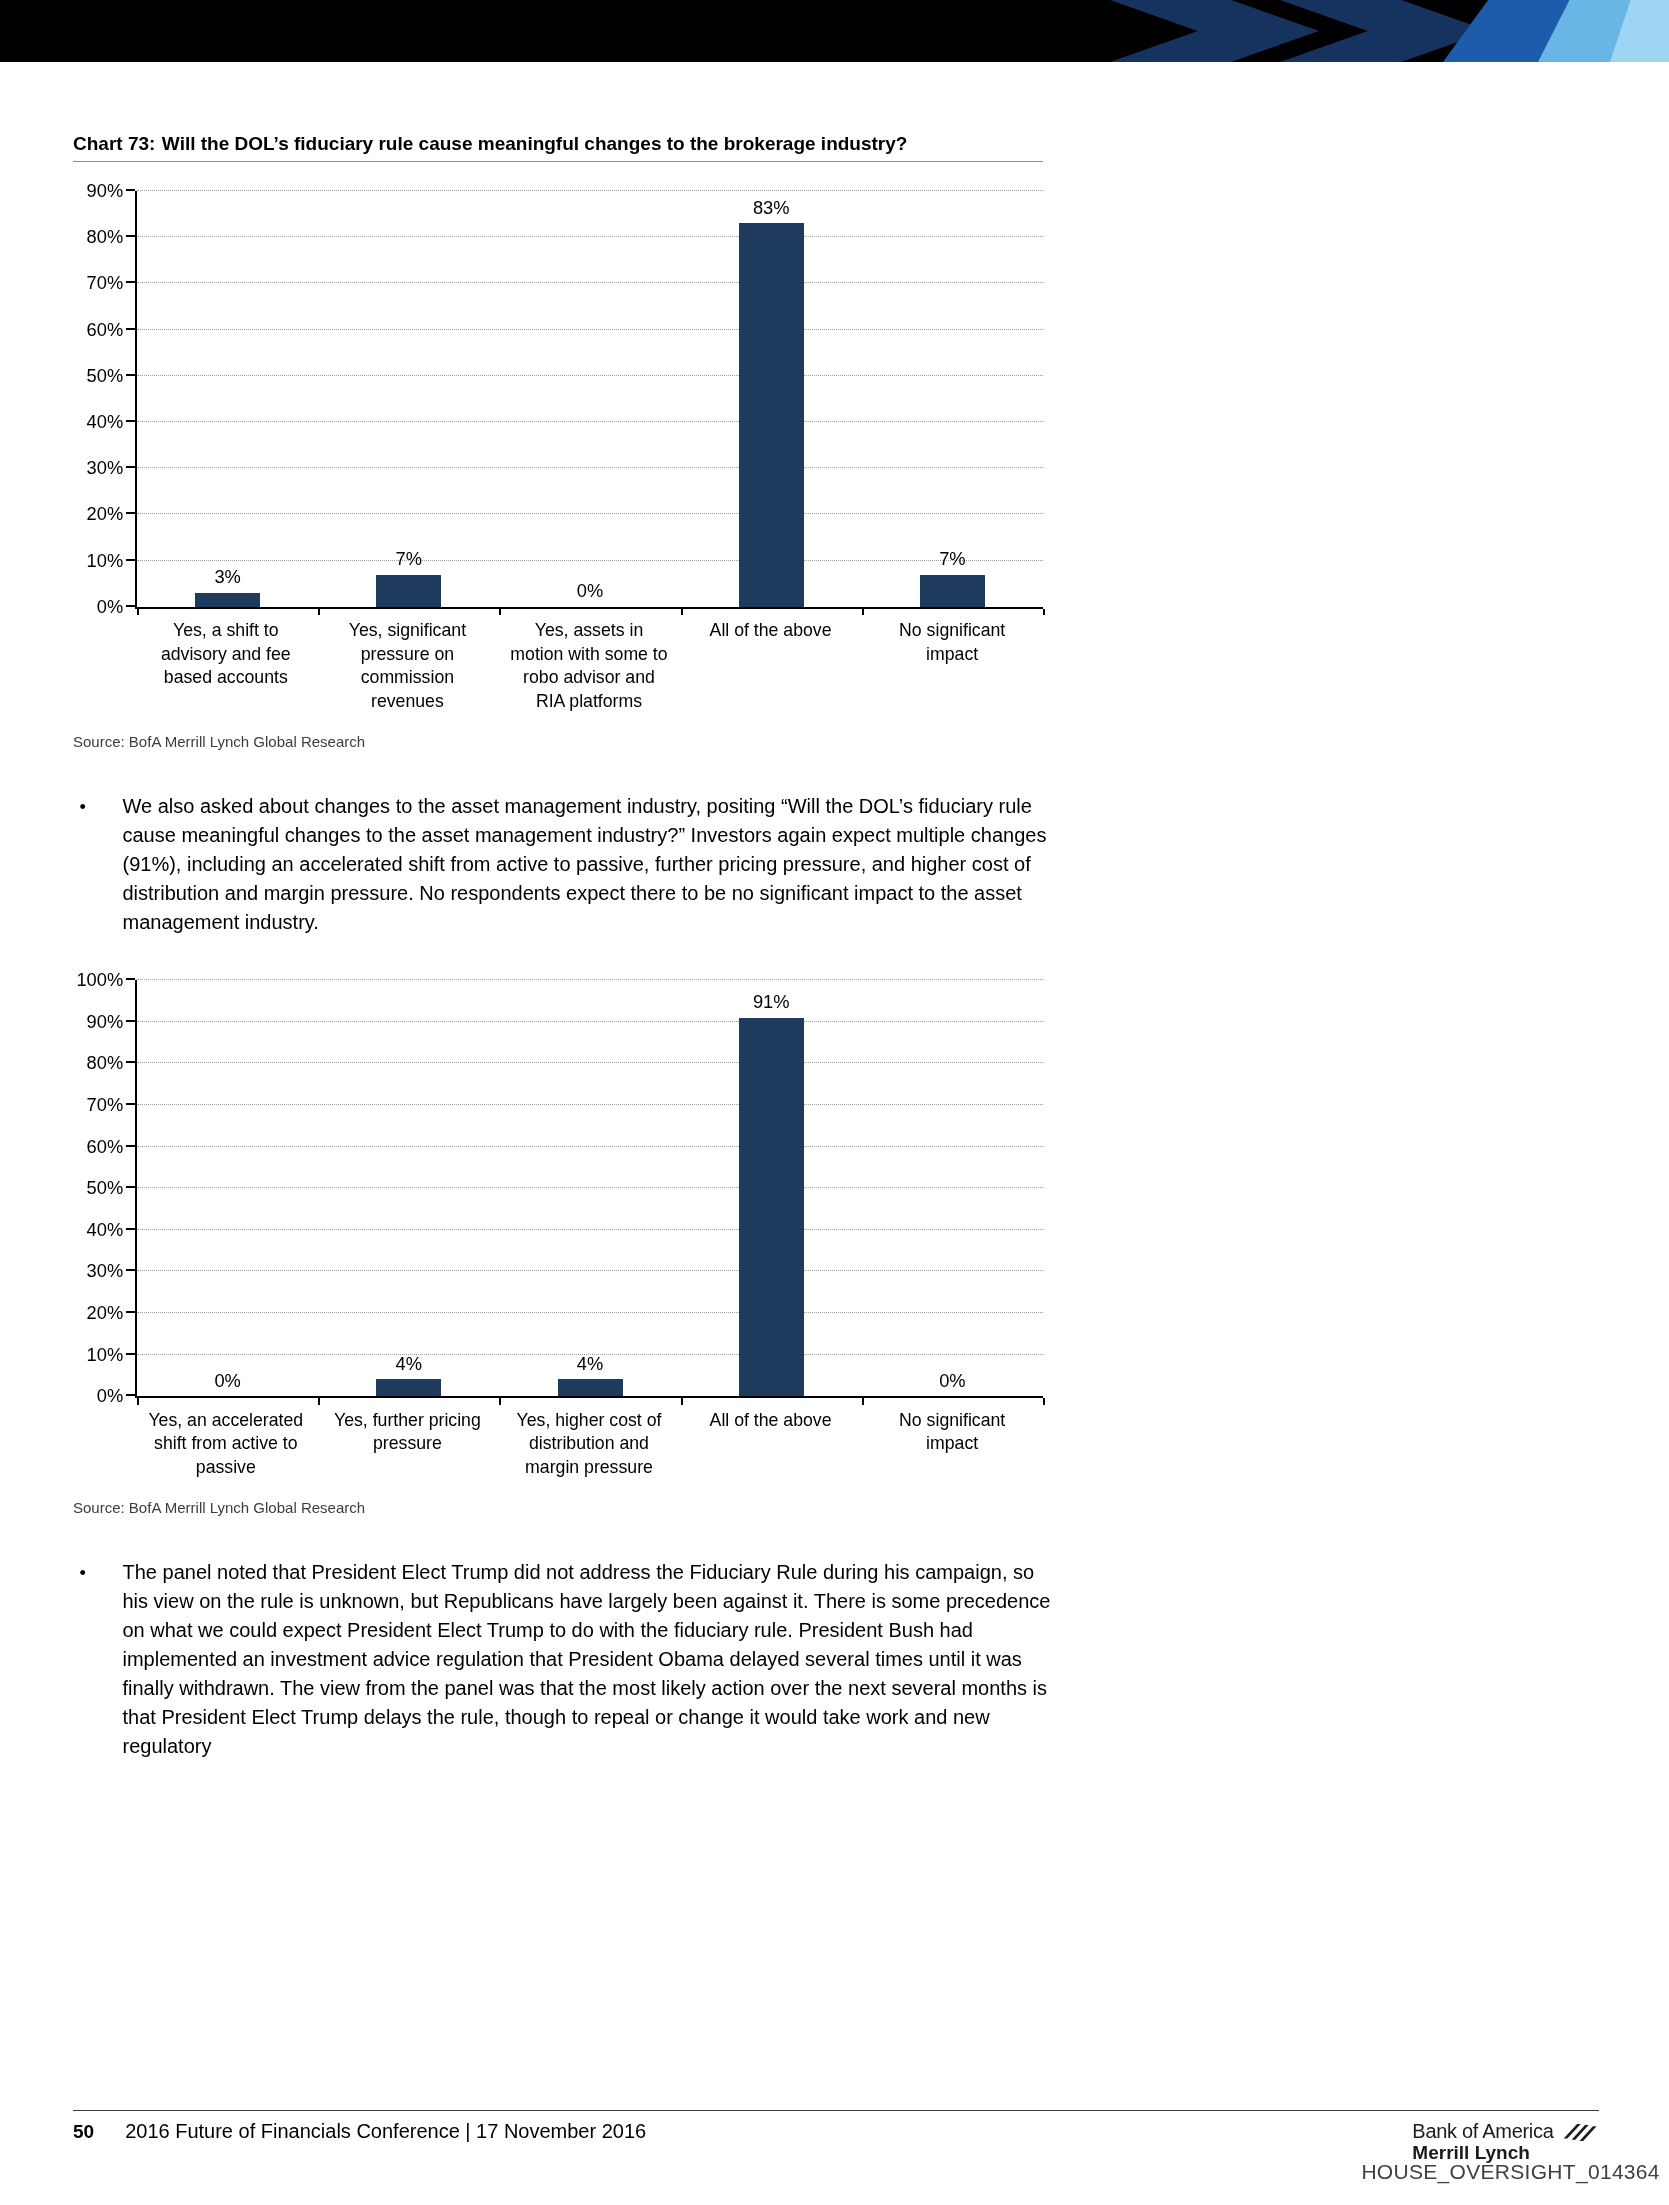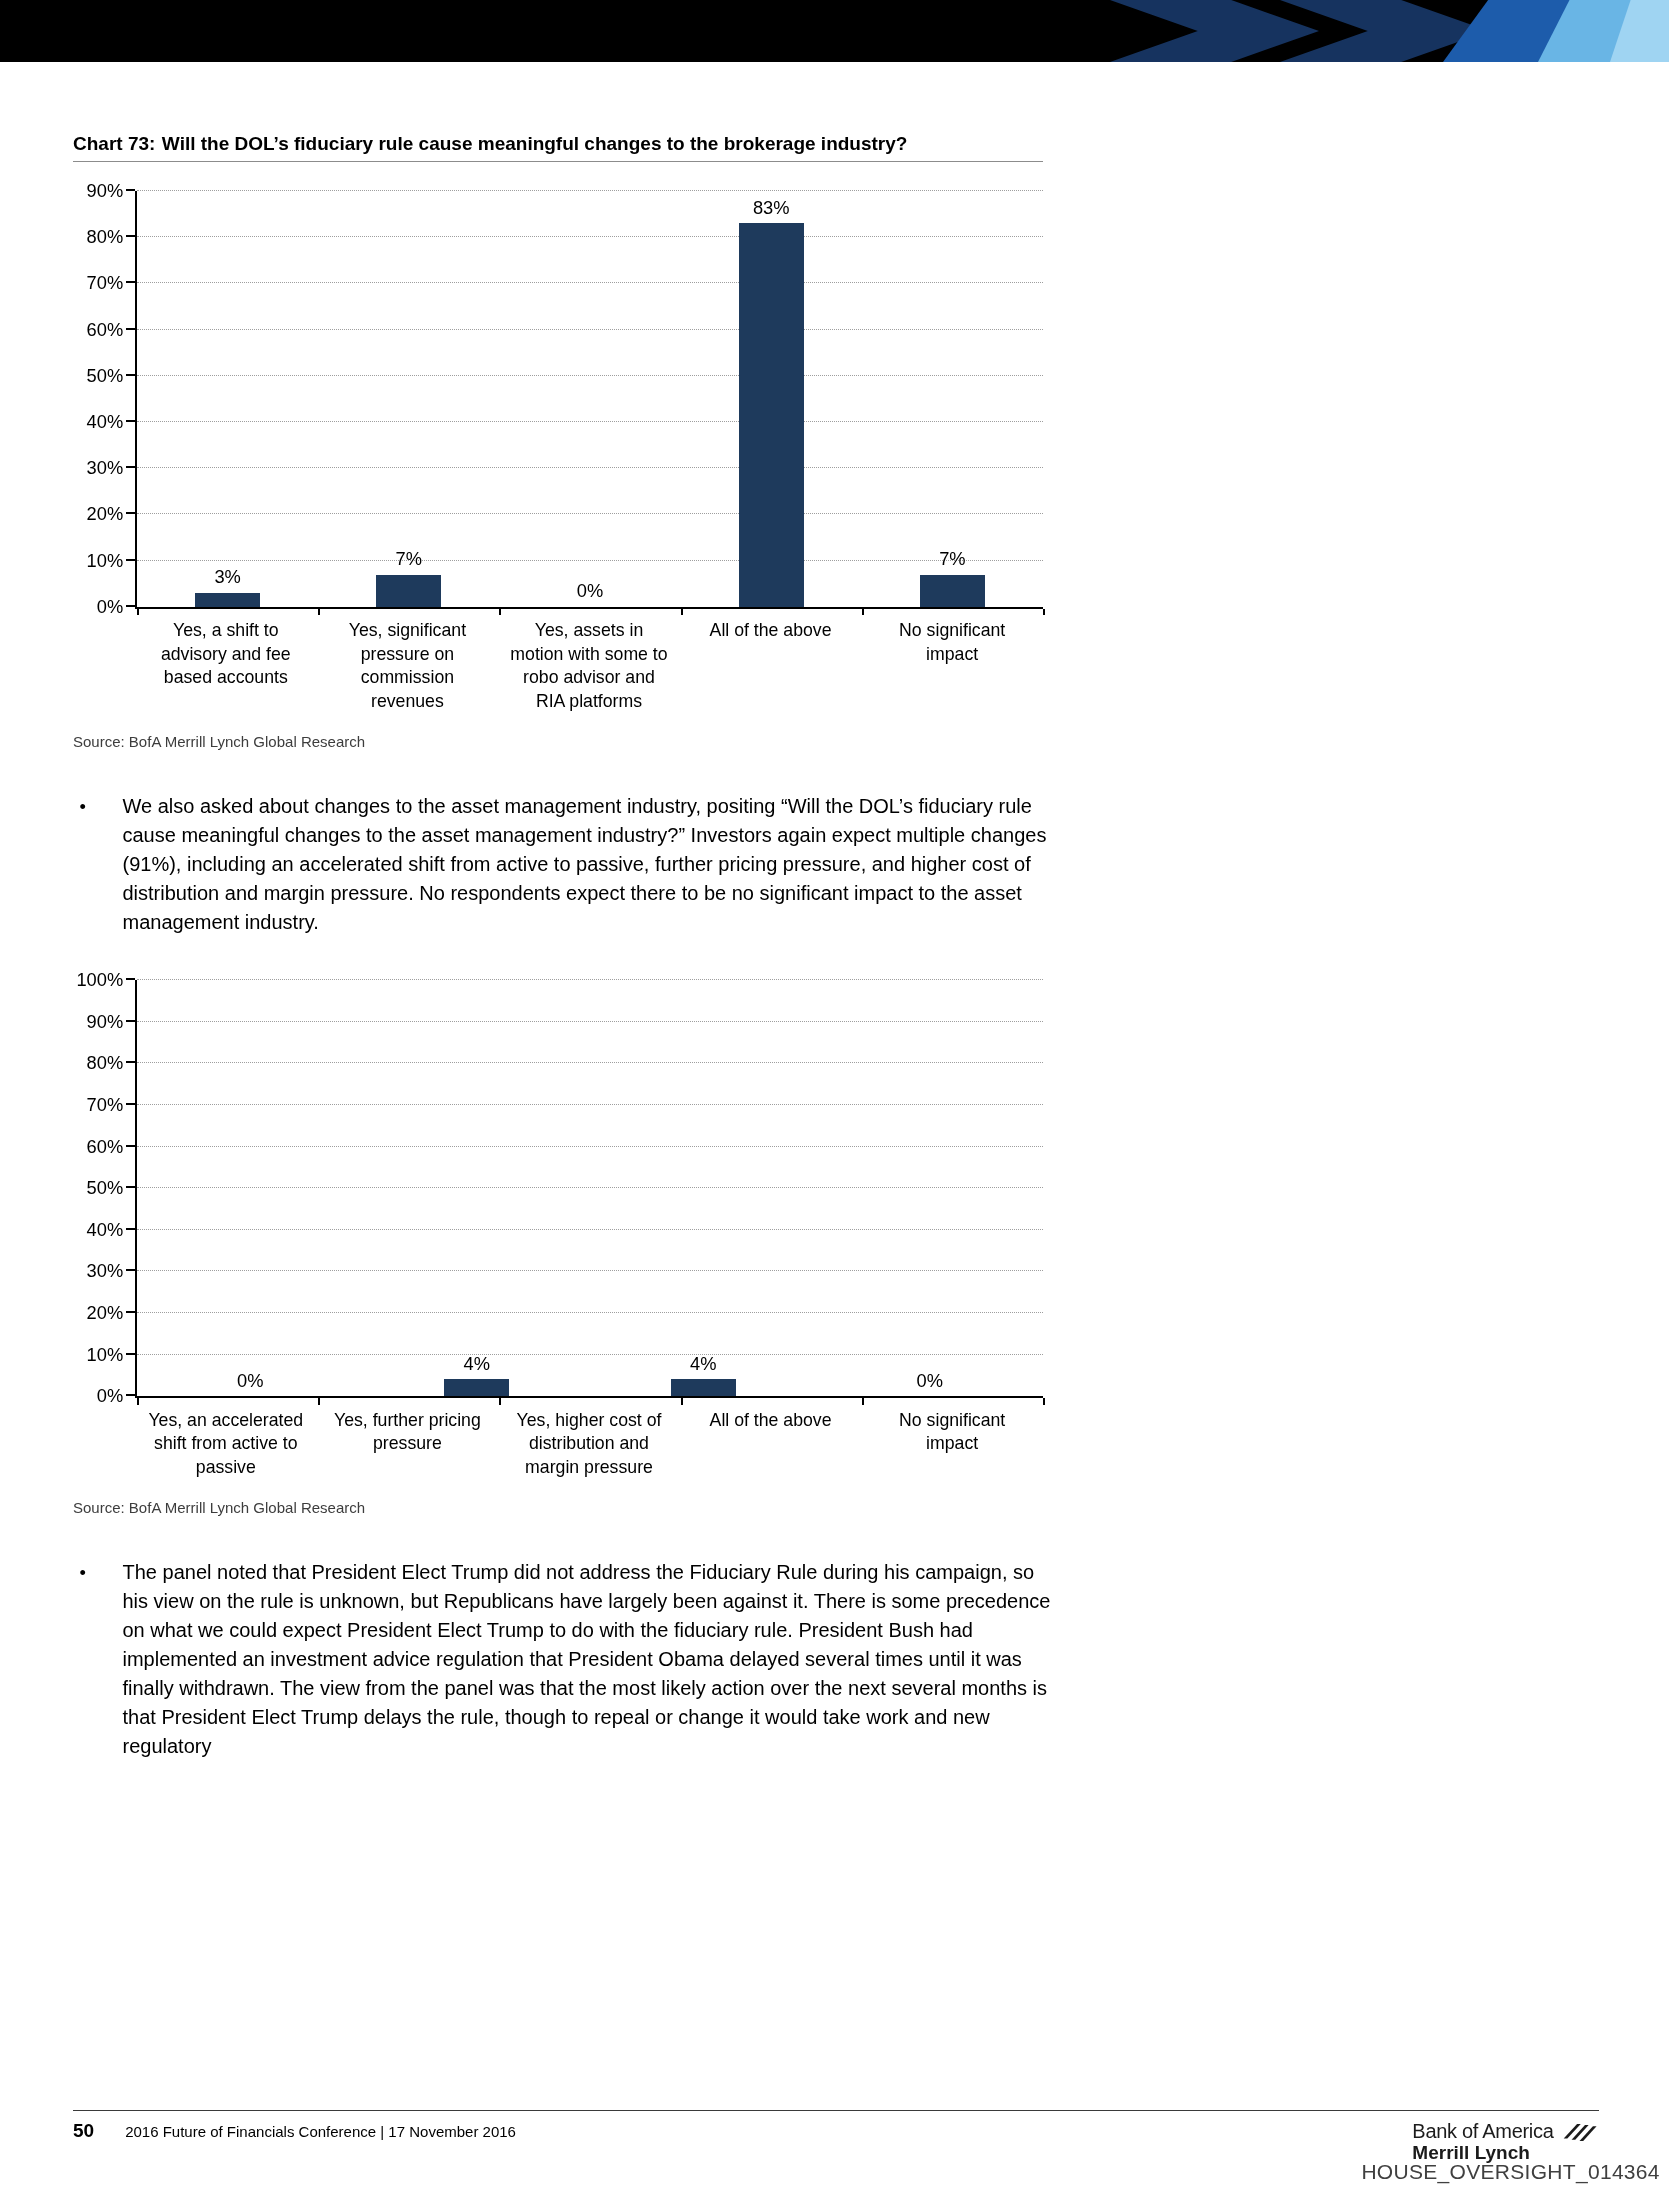--- a/index.html
+++ b/index.html
@@ -65,21 +65,21 @@
   .bullet .btext { font-size:20px; line-height:29px; flex:1; }
 
   
   .footer {
     position:absolute; left:73px; top:2110px; width:1526px;
     border-top:1.3px solid #3a3a3a; padding-top:9.2px;
     display:flex; justify-content:space-between; align-items:flex-start;
   }
   .footer-left { display:flex; align-items:baseline; gap:31px; }
   .page-number { font-size:19px; font-weight:bold; }
-  .conference { font-size:15px; }
+  .conference { font-size:20px; }
   .logo { text-align:left; margin-top:0; color:#1b1b1b; }
   .logo-line1 { display:flex; align-items:center; gap:6.5px; font-size:20px; font-weight:normal; letter-spacing:-0.3px; }
   .logo-line2 { font-size:19px; font-weight:bold; margin-top:-1.3px; }
 
   .watermark {
     position:absolute; right:9.2px; top:2160px;
     font-size:21px; color:#404040; letter-spacing:0.3px;
   }
 </style>
 </head>
@@ -223,20 +223,24 @@
             <div class="col">
               <div class="bar-label">4%</div>
               <div class="bar" style="height: 4%; background: rgb(30, 58, 92);"></div>
             </div>
             <div class="xtick" style="left: 20%;"></div>
             <div class="col">
               <div class="bar-label">4%</div>
               <div class="bar" style="height: 4%; background: rgb(30, 58, 92);"></div>
             </div>
             <div class="xtick" style="left: 40%;"></div>
+            <div class="col">
+              <div class="bar-label">91%</div>
+              <div class="bar" style="height: 91%; background: rgb(30, 58, 92);"></div>
+            </div>
             <div class="xtick" style="left: 60%;"></div>
             <div class="col">
               <div class="bar-label">0%</div>
               <div class="bar" style="height: 0%; background: rgb(30, 58, 92);"></div>
             </div>
             <div class="xtick" style="left: 80%;"></div>
             <div class="xtick" style="left: 100%;"></div>
           </div>
         <div class="cats">
             <div class="cat">Yes, an accelerated shift from active to passive</div>

